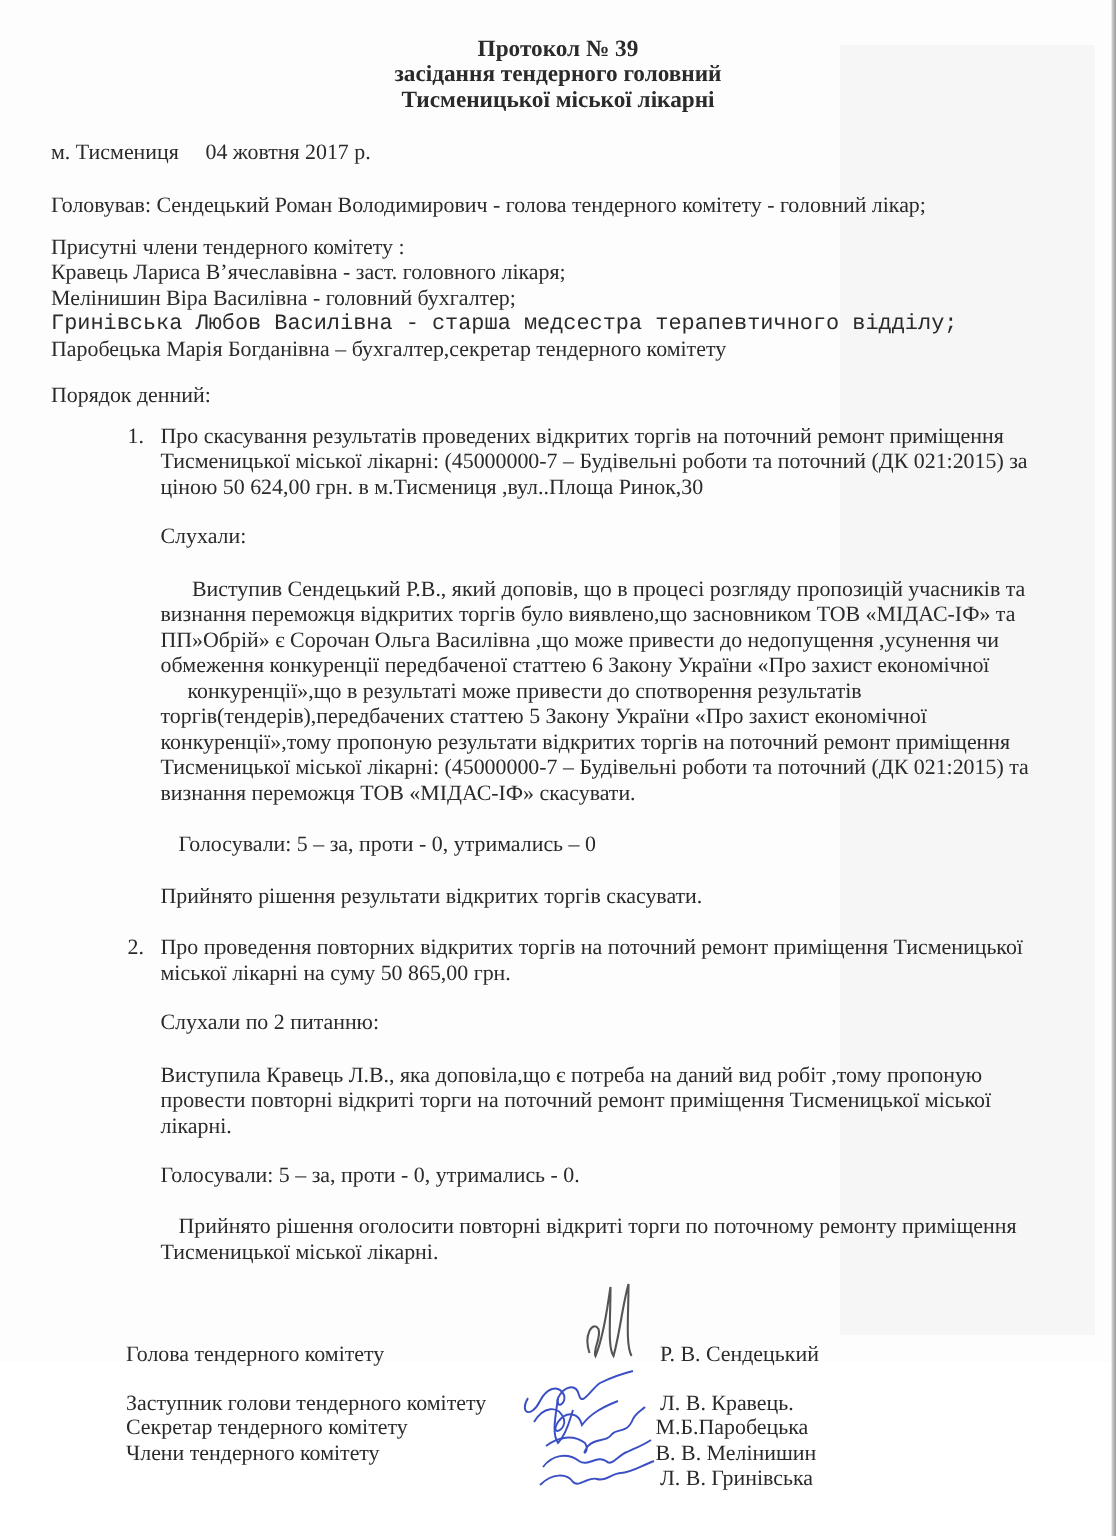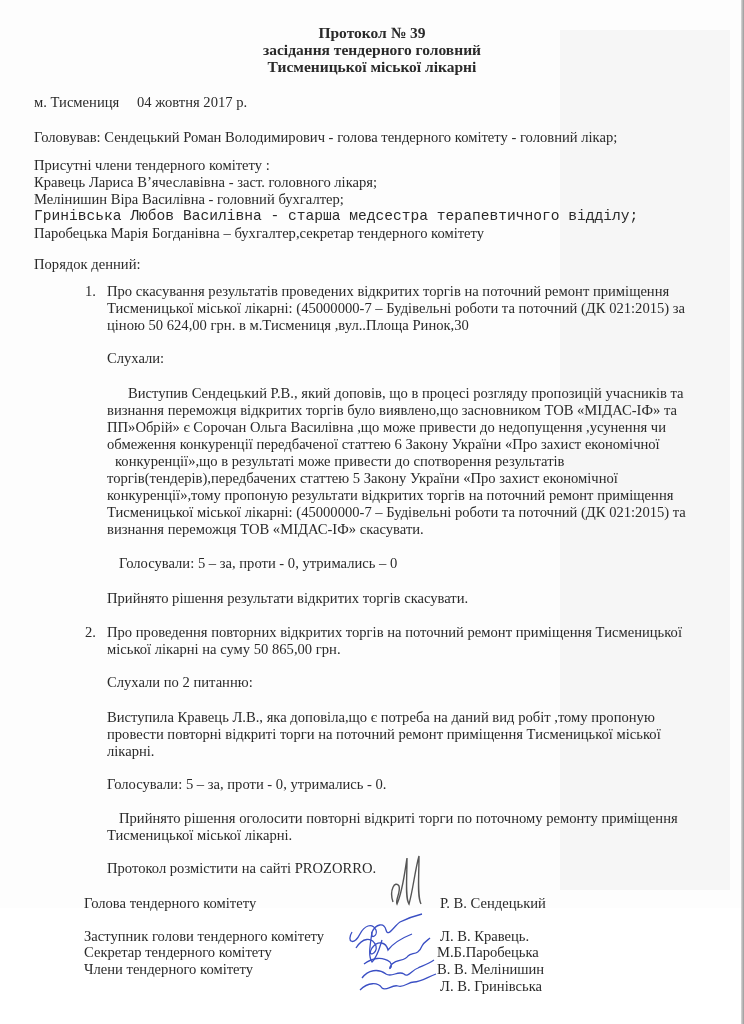--- a/index.html
+++ b/index.html
@@ -64,21 +64,21 @@
   <div class="line" style="left:107px; top:283px;">Про скасування результатів проведених відкритих торгів на поточний ремонт приміщення</div>
   <div class="line" style="left:107px; top:300px;">Тисменицької міської лікарні: (45000000-7 – Будівельні роботи та поточний (ДК 021:2015) за</div>
   <div class="line" style="left:107px; top:317px;">ціною 50 624,00 грн. в м.Тисмениця ,вул..Площа Ринок,30</div>
 
   <div class="line" style="left:107px; top:350px;">Слухали:</div>
 
   <div class="line" style="left:128px; top:385px;">Виступив Сендецький Р.В., який доповів, що в процесі розгляду пропозицій учасників та</div>
   <div class="line" style="left:107px; top:419px;">ПП»Обрій» є Сорочан Ольга Василівна ,що може привести до недопущення ,усунення чи</div>
   <div class="line" style="left:107px; top:402px;">визнання переможця відкритих торгів було виявлено,що засновником ТОВ «МІДАС-ІФ» та</div>
   <div class="line" style="left:107px; top:436px;">обмеження конкуренції передбаченої статтею 6 Закону України «Про захист економічної</div>
-  <div class="line" style="left:115px; top:453px;text-align:center;">конкуренції»,що в результаті може привести до спотворення результатів</div>
+  <div class="line" style="left:125px; top:453px;text-align:center;">конкуренції»,що в результаті може привести до спотворення результатів</div>
   <div class="line" style="left:107px; top:470px;">торгів(тендерів),передбачених статтею 5 Закону України «Про захист економічної</div>
   <div class="line" style="left:107px; top:487px;">конкуренції»,тому пропоную результати відкритих торгів на поточний ремонт приміщення</div>
   <div class="line" style="left:107px; top:504px;">Тисменицької міської лікарні: (45000000-7 – Будівельні роботи та поточний (ДК 021:2015) та</div>
   <div class="line" style="left:107px; top:521px;">визнання переможця ТОВ «МІДАС-ІФ» скасувати.</div>
 
   <div class="line" style="left:119px; top:555px;">Голосували: 5 – за, проти - 0, утримались – 0</div>
   <div class="line" style="left:107px; top:590px;">Прийнято рішення результати відкритих торгів скасувати.</div>
 
   <div class="num" style="left:85px; top:624px;">2.</div>
   <div class="line" style="left:107px; top:624px;">Про проведення повторних відкритих торгів на поточний ремонт приміщення Тисменицької</div>
@@ -88,21 +88,20 @@
 
   <div class="line" style="left:107px; top:709px;">Виступила Кравець Л.В., яка доповіла,що є потреба на даний вид робіт ,тому пропоную</div>
   <div class="line" style="left:107px; top:726px;">провести повторні відкриті торги на поточний ремонт приміщення Тисменицької міської</div>
   <div class="line" style="left:107px; top:743px;">лікарні.</div>
 
   <div class="line" style="left:107px; top:776px;">Голосували: 5 – за, проти - 0, утримались - 0.</div>
 
   <div class="line" style="left:119px; top:810px;">Прийнято рішення оголосити повторні  відкриті торги по поточному ремонту приміщення</div>
   <div class="line" style="left:107px; top:827px;">Тисменицької міської лікарні.</div>
 
-  <div class="line" style="left:107px; top:860px;">Протокол розмістити на сайті PROZORRO.</div>
 
   <div class="line" style="left:84px; top:895px;">Голова тендерного комітету</div>
   <div class="line" style="left:440px; top:895px;">Р. В. Сендецький</div>
 
   <div class="line" style="left:84px; top:928px;">Заступник голови тендерного комітету</div>
   <div class="line" style="left:440px; top:928px;">Л. В. Кравець.</div>
 
   <div class="line" style="left:84px; top:944px;">Секретар тендерного комітету</div>
   <div class="line" style="left:437px; top:944px;">М.Б.Паробецька</div>
 

